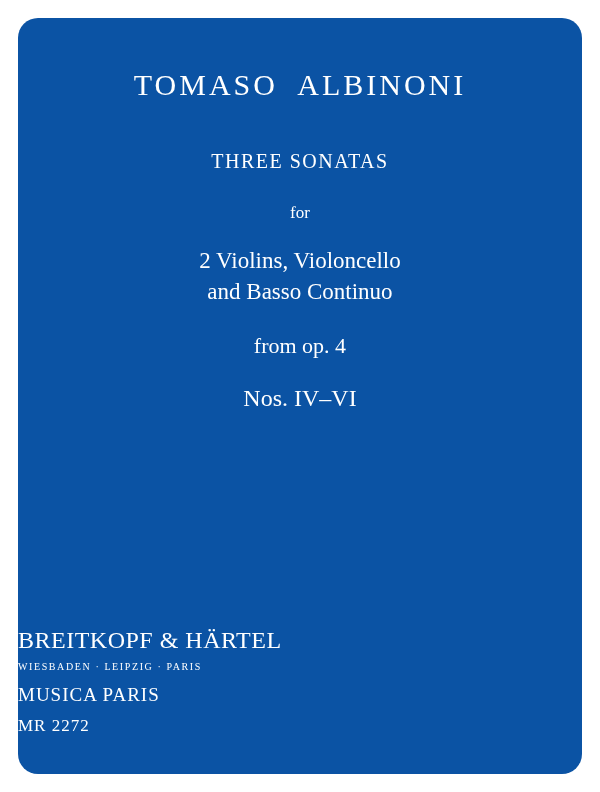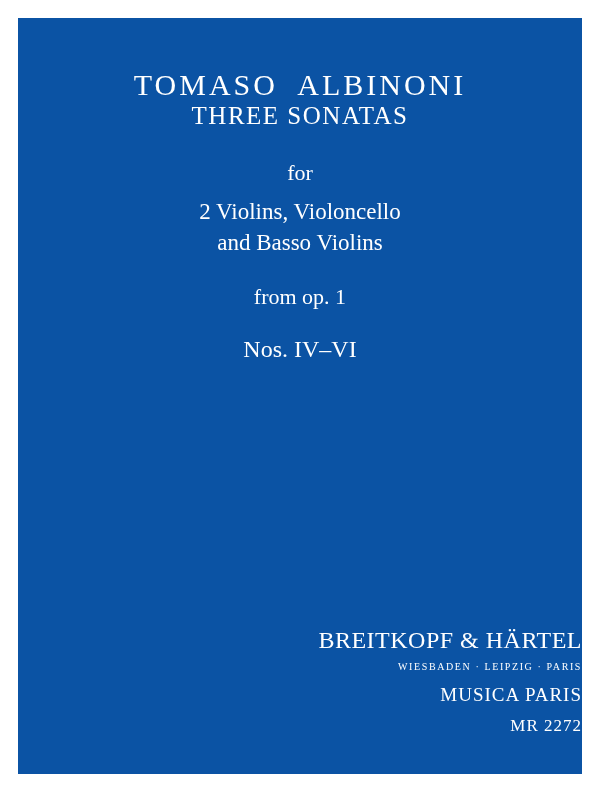--- a/index.html
+++ b/index.html
@@ -24,41 +24,43 @@
     left: 18px;
     top: 18px;
     width: 564px;
     height: 756px;
     background: #0b53a4;
     color: #ffffff;
     box-sizing: border-box;
     display: flex;
     flex-direction: column;
     align-items: center;
+    border-radius: 20px;
   }
   .composer {
     margin-top: 50px;
     font-size: 30px;
     letter-spacing: 3px;
     font-weight: normal;
     text-align: center;
     white-space: pre;
   }
   .work-title {
-    font-size: 25px;
+    margin-top: 48px;
+    font-size: 20px;
     letter-spacing: 1.5px;
     text-align: center;
   }
   .for-line {
     margin-top: 30px;
-    font-size: 22px;
+    font-size: 17px;
     text-align: center;
   }
   .scoring {
-    margin-top: 10px;
+    margin-top: 22px;
     font-size: 23px;
     line-height: 1.35;
     text-align: center;
   }
   .scoring div {
     text-align: center;
   }
   .opus {
     margin-top: 26px;
     font-size: 22px;
@@ -67,21 +69,21 @@
   .numbers {
     margin-top: 26px;
     font-size: 24px;
     text-align: center;
   }
   .imprint {
     position: absolute;
     left: 0;
     right: 0;
     bottom: 38px;
-    text-align: right;
+    text-align: left;
   }
   .publisher {
     font-size: 24px;
     letter-spacing: 0.5px;
   }
   .cities {
     margin-top: 7px;
     font-size: 10px;
     letter-spacing: 1.6px;
   }
@@ -103,24 +105,24 @@
   <div class="cover">
 
     <div class="composer">TOMASO  ALBINONI</div>
 
     <div class="work-title">THREE SONATAS</div>
 
     <div class="for-line">for</div>
 
     <div class="scoring">
       <div>2 Violins, Violoncello</div>
-      <div>and Basso Violins</div>
+      <div>and Basso Continuo</div>
     </div>
 
-    <div class="opus">from op. 1</div>
+    <div class="opus">from op. 4</div>
 
     <div class="numbers">Nos. IV–VI</div>
 
     <div class="imprint">
       <div class="publisher">BREITKOPF &amp; HÄRTEL</div>
       <div class="cities">WIESBADEN · LEIPZIG · PARIS</div>
       <div class="series">MUSICA PARIS</div>
       <div class="plate">MR 2272</div>
     </div>
 

